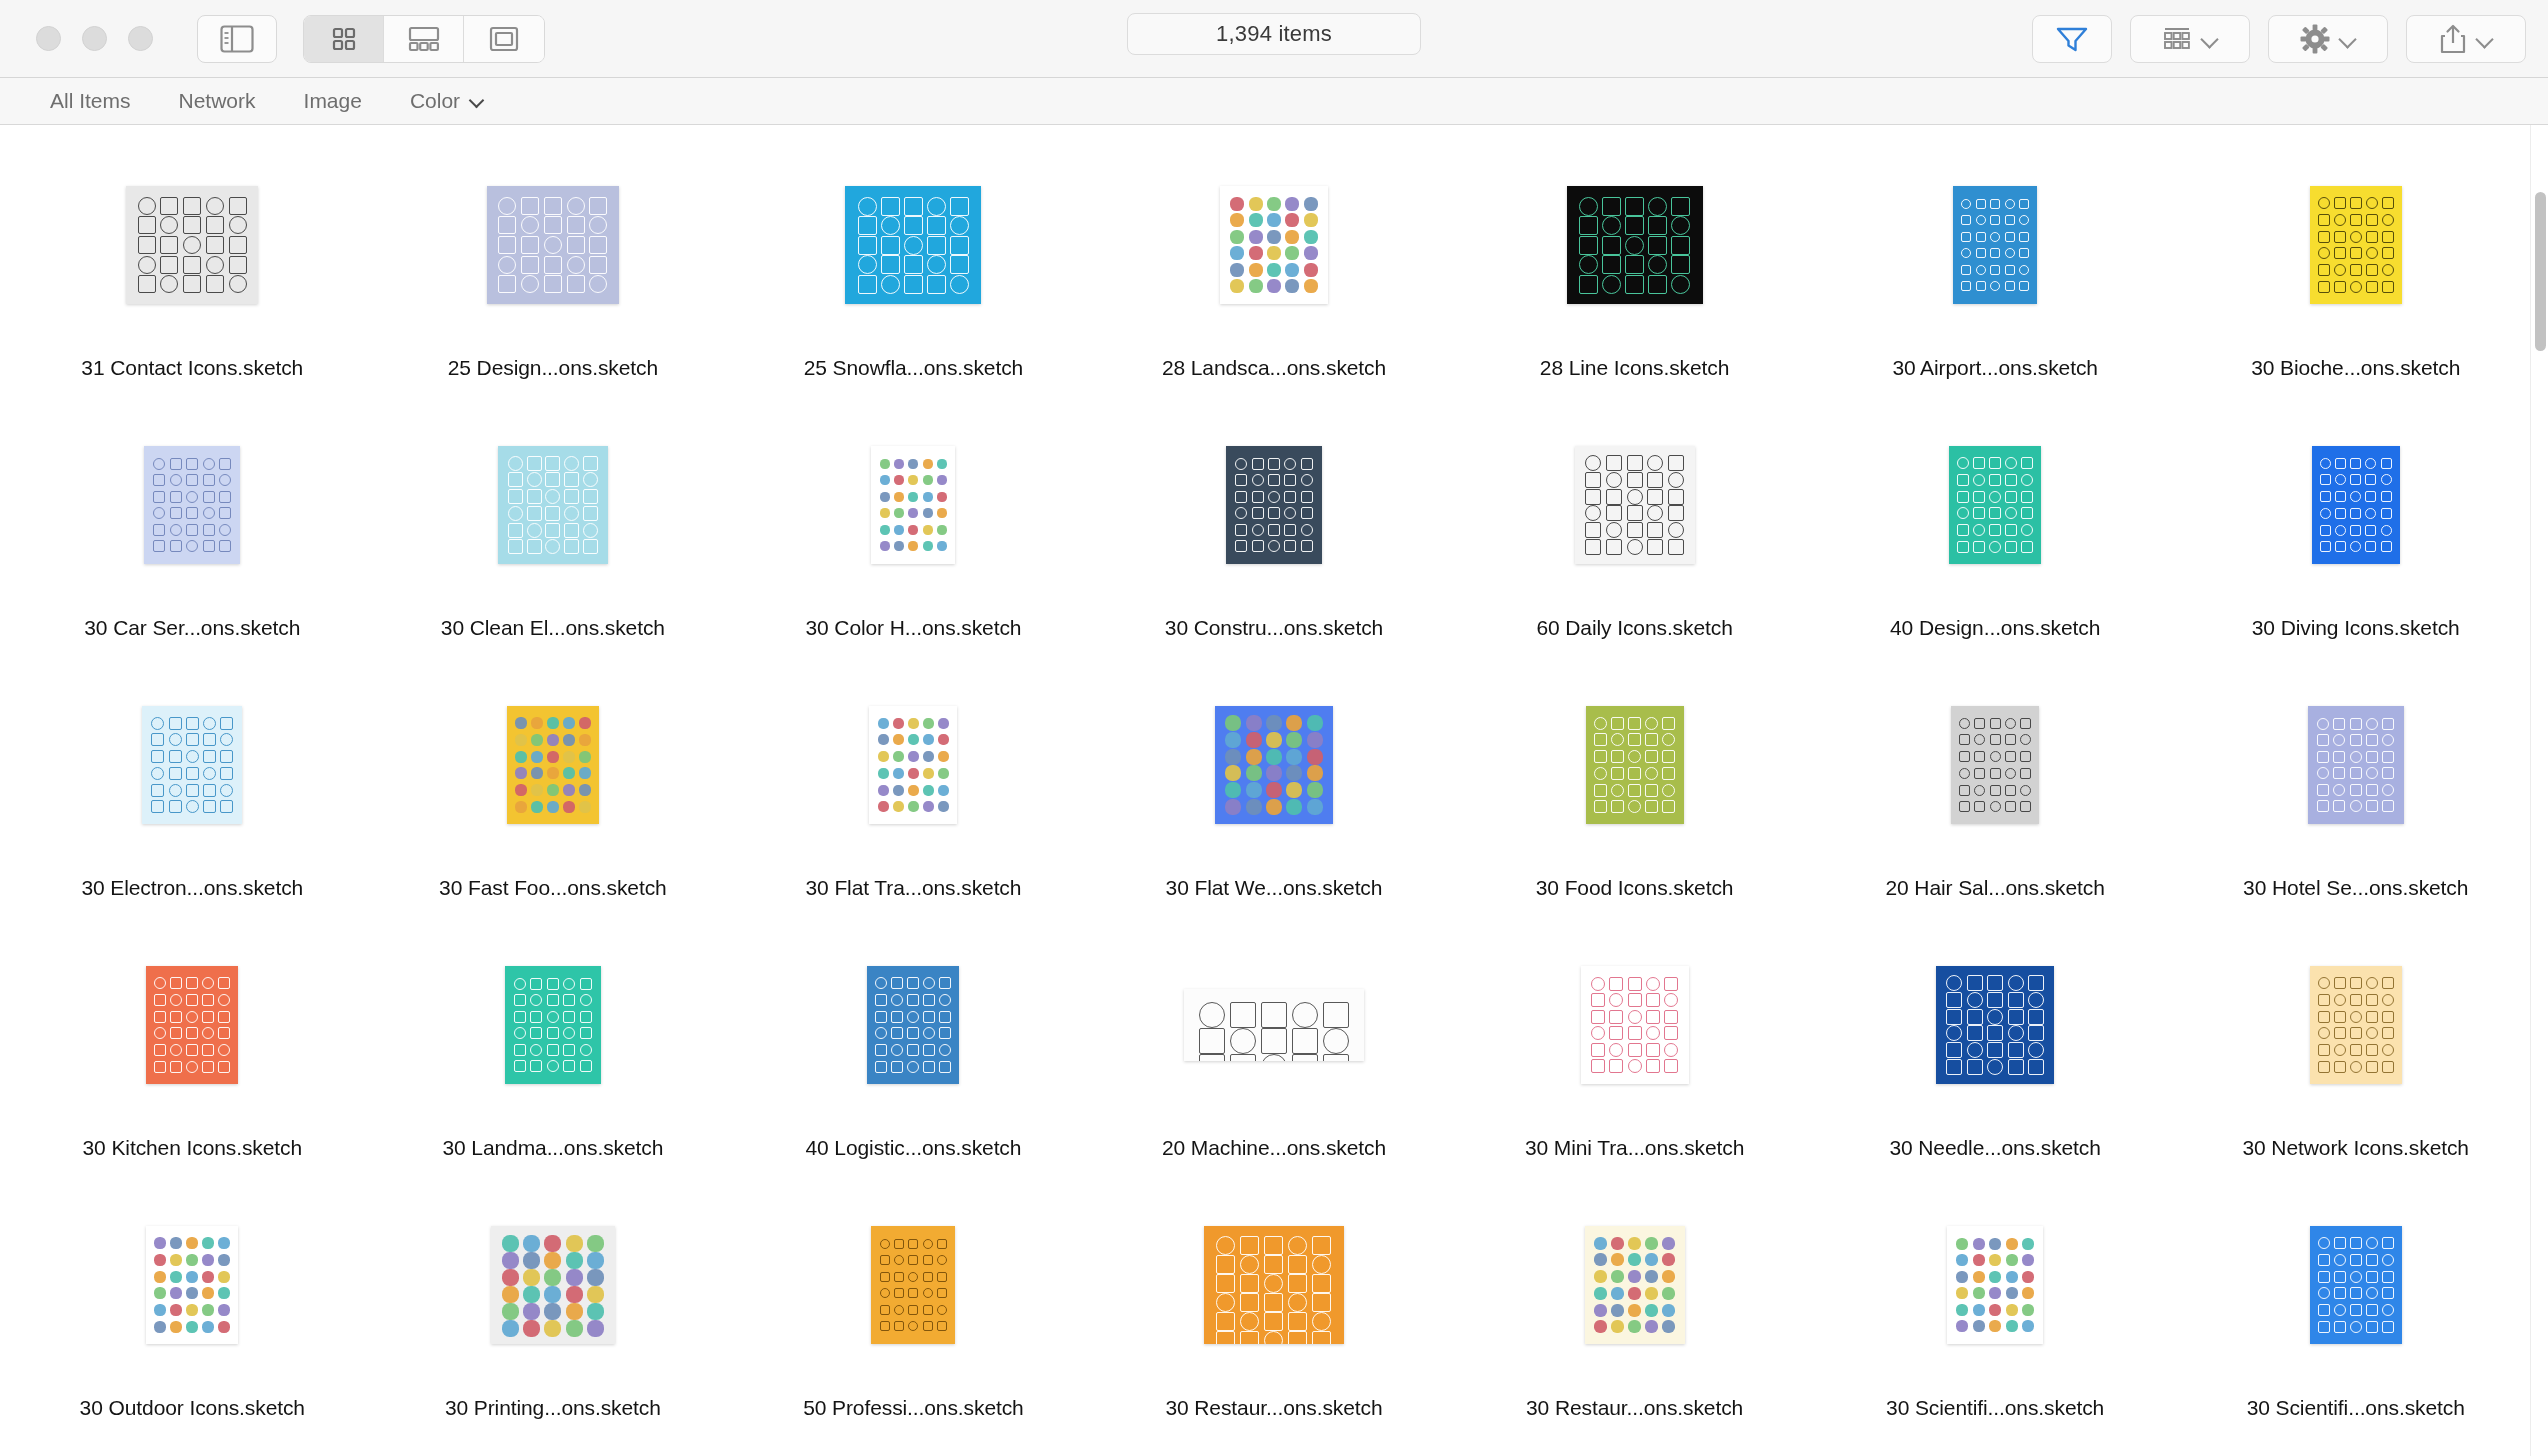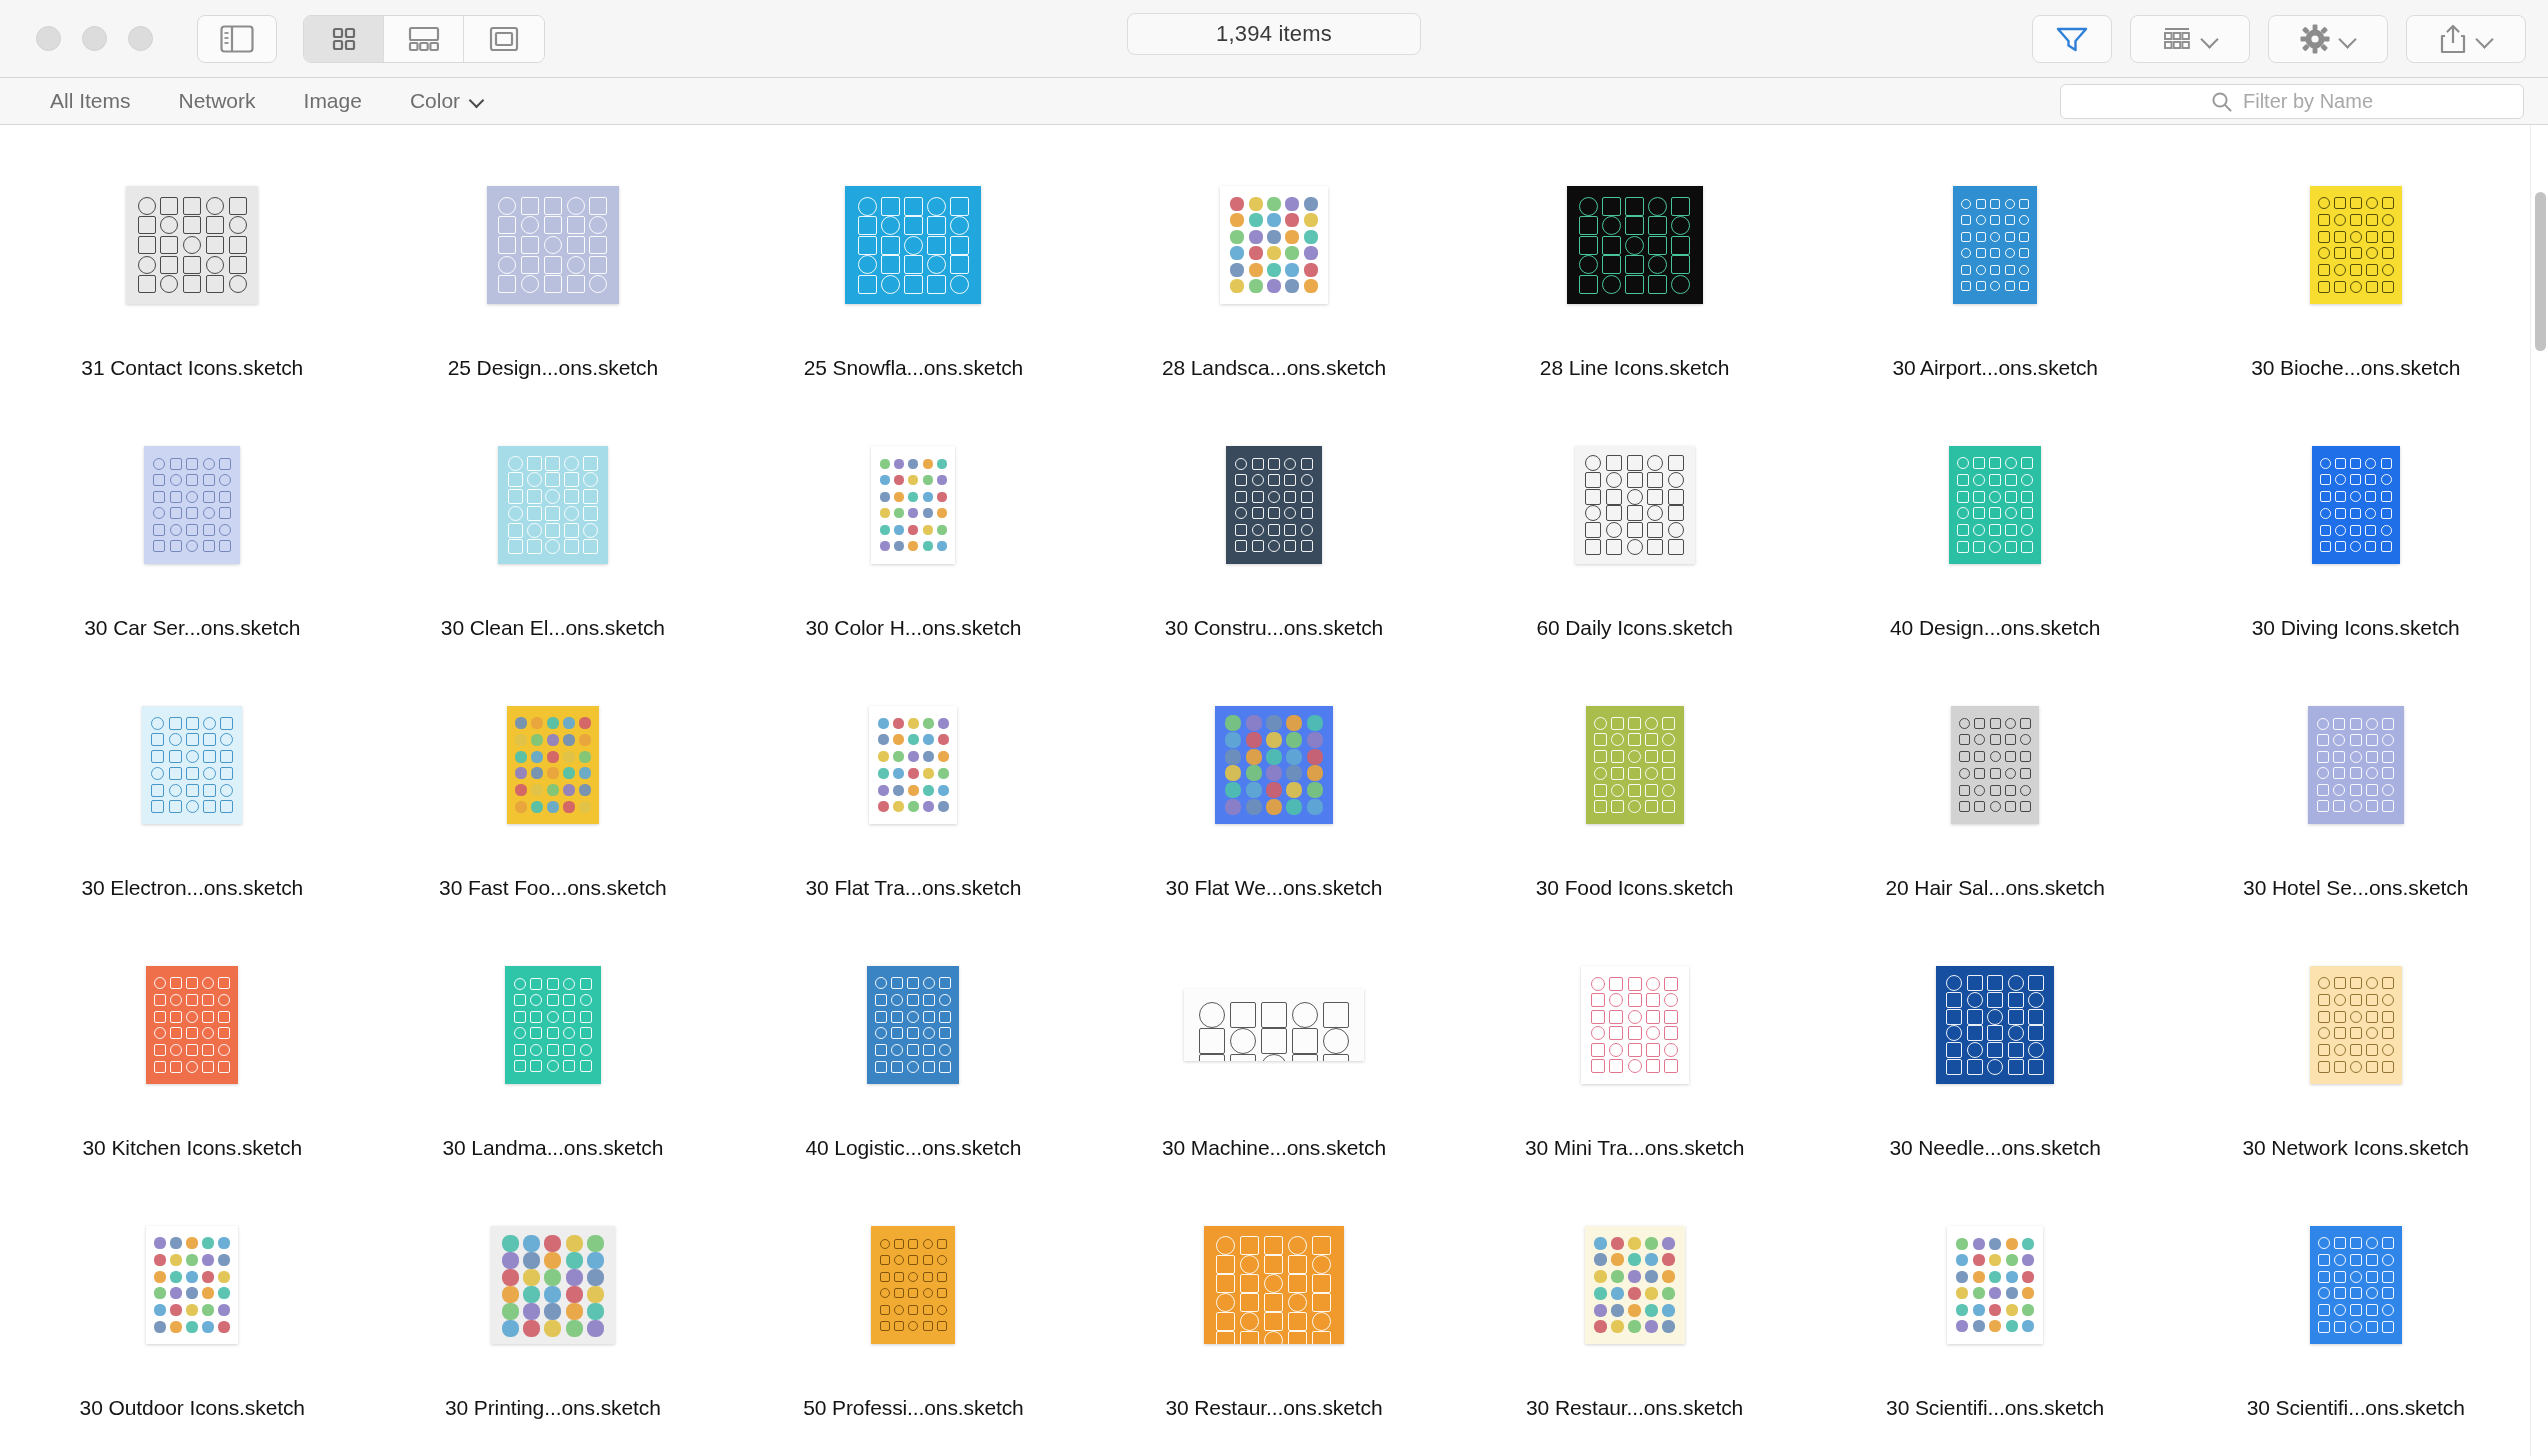--- a/index.html
+++ b/index.html
@@ -367,27 +367,20 @@
       </div>
       <div class="fchip">
         <span>Image</span>
       </div>
       <div class="fchip">
         <span>Color</span>
         <span class="mini-chev"></span>
       </div>
     </div>
 
-    <div class="searchfield">
-      <svg width="22" height="22" viewBox="0 0 22 22">
-        <circle cx="9" cy="9" r="6.6" fill="none" stroke="#9a9a9a" stroke-width="2"></circle>
-        <line x1="13.9" y1="13.9" x2="19.5" y2="19.5" stroke="#9a9a9a" stroke-width="2" stroke-linecap="round"></line>
-      </svg>
-      <span class="ph">Filter by Name</span>
-    </div>
   </div>
 
   <div class="content">
     <div class="grid" id="grid">
         <div class="cell">
           <div class="thumb-wrap">
             <div class="thumb" style="width: 132px; height: 118px; background: rgb(232, 232, 232); padding: 9px;">
               <span class="glyph" style="width: 18px; height: 18px; border: 1.4px solid rgb(60, 60, 60); border-radius: 50%;"></span>
               <span class="glyph" style="width: 18px; height: 18px; border: 1.4px solid rgb(60, 60, 60); border-radius: 2px;"></span>
               <span class="glyph" style="width: 18px; height: 18px; border: 1.4px solid rgb(60, 60, 60); border-radius: 2px;"></span>
@@ -1266,21 +1259,21 @@
               <span class="glyph" style="width: 26px; height: 26px; border: 1.4px solid rgb(74, 74, 74); border-radius: 2px;"></span>
               <span class="glyph" style="width: 26px; height: 26px; border: 1.4px solid rgb(74, 74, 74); border-radius: 2px;"></span>
               <span class="glyph" style="width: 26px; height: 26px; border: 1.4px solid rgb(74, 74, 74); border-radius: 50%;"></span>
               <span class="glyph" style="width: 26px; height: 26px; border: 1.4px solid rgb(74, 74, 74); border-radius: 2px;"></span>
               <span class="glyph" style="width: 26px; height: 26px; border: 1.4px solid rgb(74, 74, 74); border-radius: 2px;"></span>
               <span class="glyph" style="width: 26px; height: 26px; border: 1.4px solid rgb(74, 74, 74); border-radius: 50%;"></span>
               <span class="glyph" style="width: 26px; height: 26px; border: 1.4px solid rgb(74, 74, 74); border-radius: 2px;"></span>
               <span class="glyph" style="width: 26px; height: 26px; border: 1.4px solid rgb(74, 74, 74); border-radius: 2px;"></span>
             </div>
           </div>
-          <div class="cell-label">30 Machine...ons.sketch</div>
+          <div class="cell-label">20 Machine...ons.sketch</div>
         </div>
         <div class="cell">
           <div class="thumb-wrap">
             <div class="thumb" style="width: 108px; height: 118px; background: rgb(255, 255, 255); padding: 8px;">
               <span class="glyph" style="width: 14px; height: 14px; border: 1.4px solid rgb(224, 106, 134); border-radius: 50%;"></span>
               <span class="glyph" style="width: 14px; height: 14px; border: 1.4px solid rgb(224, 106, 134); border-radius: 2px;"></span>
               <span class="glyph" style="width: 14px; height: 14px; border: 1.4px solid rgb(224, 106, 134); border-radius: 2px;"></span>
               <span class="glyph" style="width: 14px; height: 14px; border: 1.4px solid rgb(224, 106, 134); border-radius: 50%;"></span>
               <span class="glyph" style="width: 14px; height: 14px; border: 1.4px solid rgb(224, 106, 134); border-radius: 2px;"></span>
               <span class="glyph" style="width: 14px; height: 14px; border: 1.4px solid rgb(224, 106, 134); border-radius: 2px;"></span>

